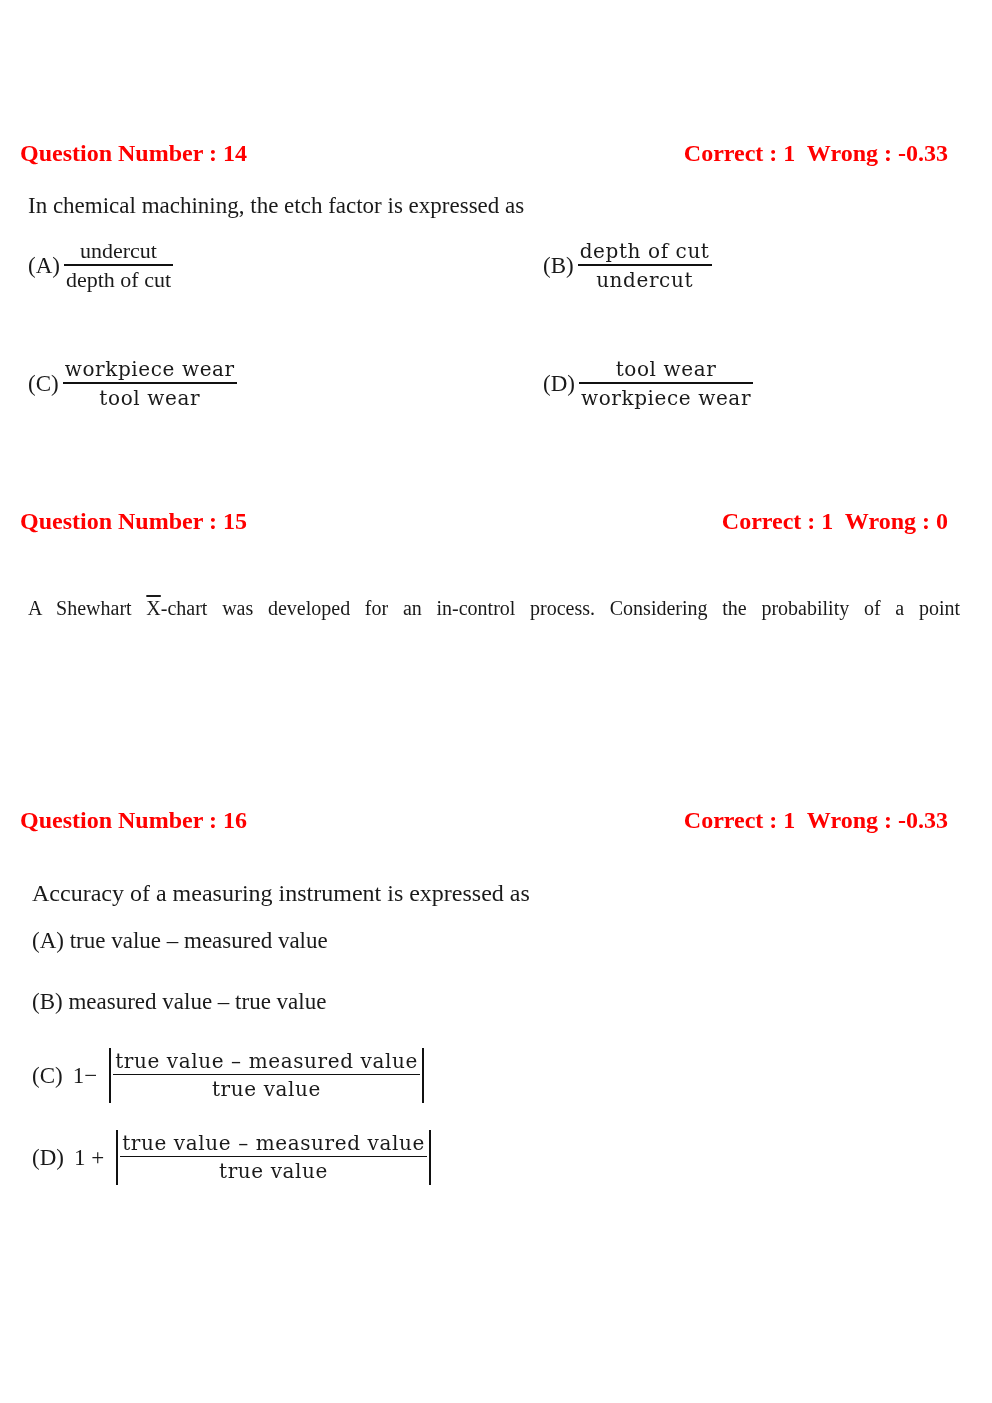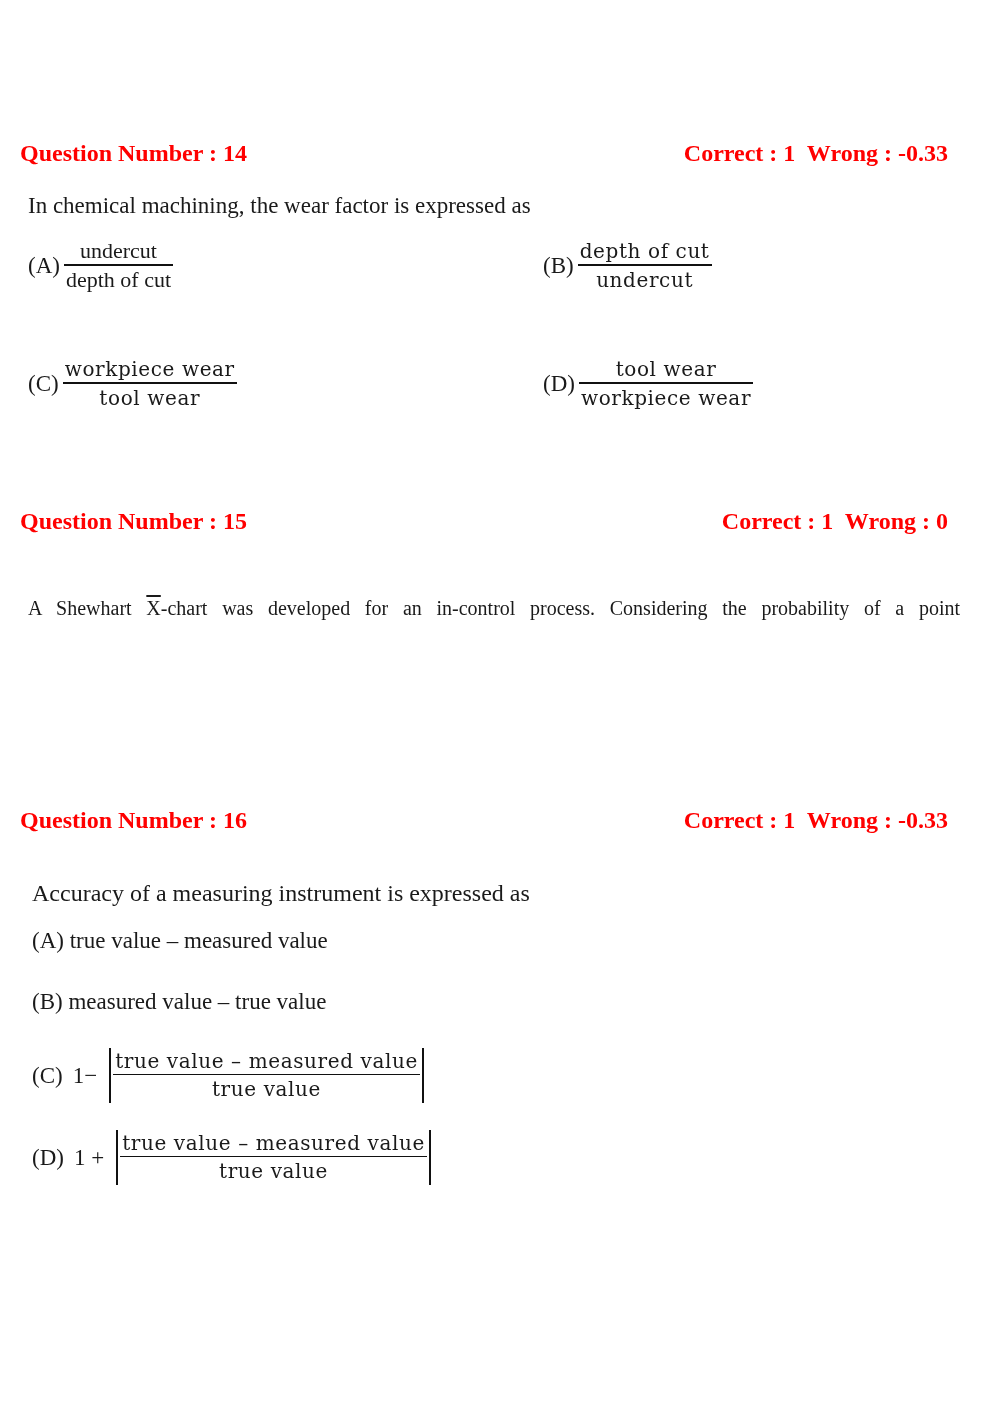--- a/index.html
+++ b/index.html
@@ -28,21 +28,21 @@
   .abs .pipe { width: 2px; background: #111; margin: 0 2px; }
   .plain-opt { position: absolute; left: 32px; font-size: 23px; }
 </style>
 </head>
 <body>
 
 <div class="qhead" style="top:96px;margin-top:44px;">
   <span class="qnum">Question Number : 14</span>
   <span class="score">Correct : 1  Wrong : -0.33</span>
 </div>
-<div class="stem" style="left:28px; top:192px;">In chemical machining, the wear factor is expressed as</div>
+<div class="stem" style="left:28px; top:192px;">In chemical machining, the etch factor is expressed as</div>
 
 <div class="opt" style="left:28px; top:238px;">
   <span class="opt-label">(A)</span>
   <span class="frac" style="font-size:22px;">
     <span class="num">undercut</span>
     <span class="bar"></span>
     <span class="den">depth of cut</span>
   </span>
 </div>
 

